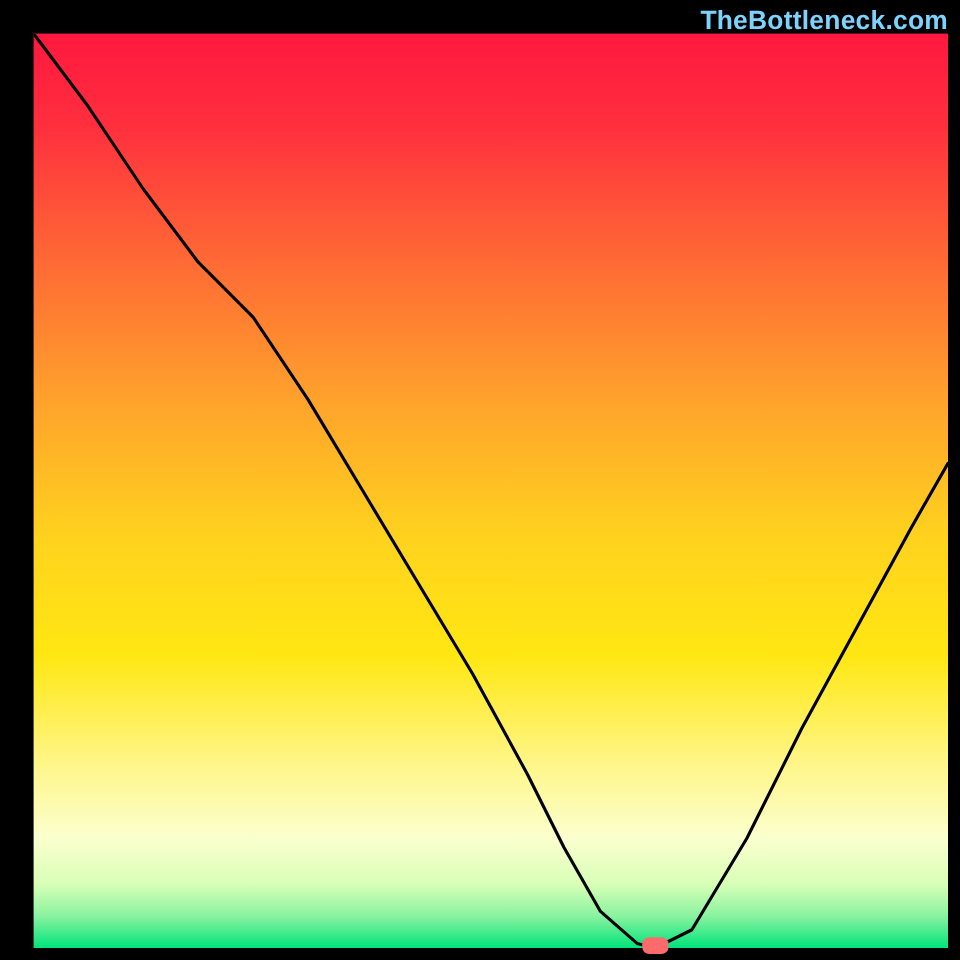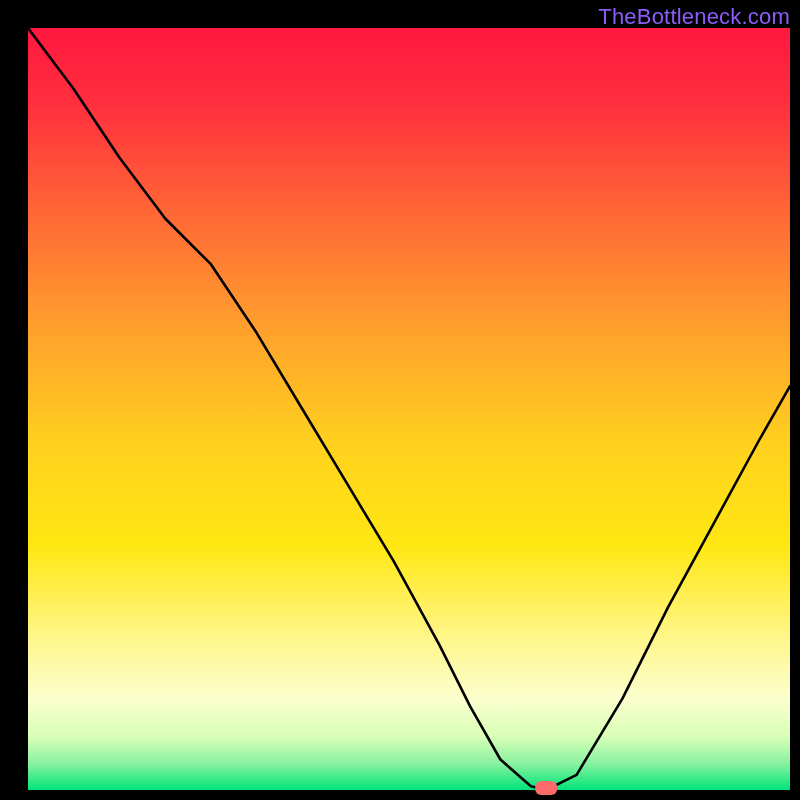--- a/index.html
+++ b/index.html
@@ -13,23 +13,23 @@
   }
   .container {
     position: relative;
     width: 800px;
     height: 800px;
   }
   .watermark {
     position: absolute;
     top: 4px;
     right: 10px;
-    color: #8b5cf6;
+    color: #7dd3fc;
     font-size: 22px;
-    font-weight: 400;
+    font-weight: 700;
     letter-spacing: 0.2px;
   }
   svg {
     position: absolute;
     left: 0;
     top: 0;
   }
 </style>
 </head>
 <body>

